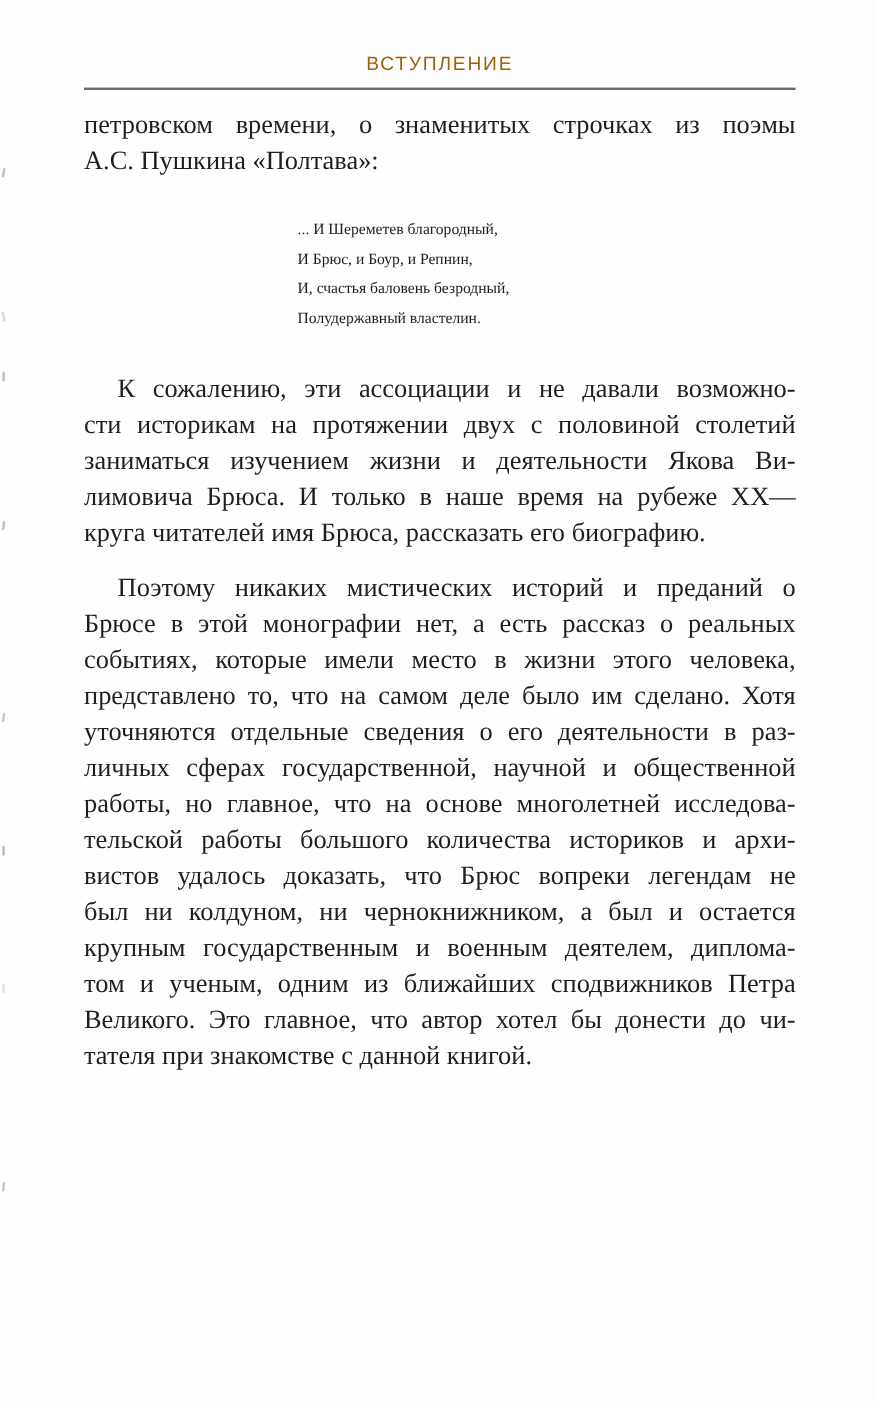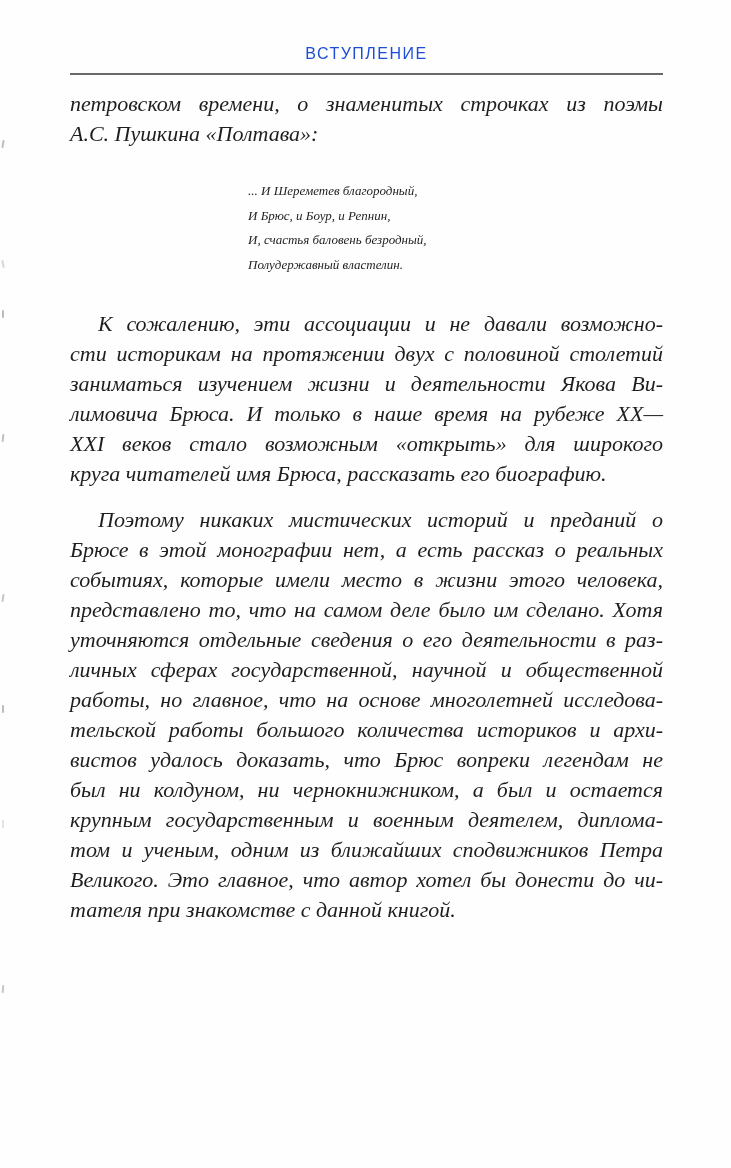--- a/index.html
+++ b/index.html
@@ -22,37 +22,37 @@
     top: 0;
     width: 593px;
   }
   .running-head {
     margin-top: 44px;
     text-align: center;
     font-family: "Liberation Sans", "DejaVu Sans", sans-serif;
     font-size: 16px;
     line-height: 19px;
     letter-spacing: 1.5px;
-    color: #1d4ed8;
+    color: #a16207;
   }
   .head-rule {
     border: none;
     border-top: 2px solid #4f4f4f;
     opacity: 0.85;
     margin: 10px 0 0 0;
   }
   .body-text {
     font-size: 22px;
     line-height: 30px;
   }
   .para { margin: 0; }
   .para-1 { margin-top: 14px; }
   .para-2 { margin-top: 32px; }
   .para-3 { margin-top: 16px; }
-  .line { white-space: pre-wrap; font-style: italic; }
+  .line { white-space: pre-wrap; }
   .jl {
     text-align: justify;
     text-align-last: justify;
   }
   .ll { text-align: left; }
   .indent { text-indent: 28px; }
   .verse {
     margin-top: 30px;
     margin-left: 178px;
     font-size: 13px;
@@ -106,21 +106,20 @@
         <div class="line ll">И Брюс, и Боур, и Репнин,</div>
         <div class="line ll">И, счастья баловень безродный,</div>
         <div class="line ll">Полудержавный властелин.</div>
       </div>
 
       <div class="para para-2">
         <div class="line jl indent">К сожалению, эти ассоциации и не давали возможно-</div>
         <div class="line jl">сти историкам на протяжении двух с половиной столетий</div>
         <div class="line jl">заниматься изучением жизни и деятельности Якова Ви-</div>
         <div class="line jl">лимовича Брюса. И только в наше время на рубеже XX—</div>
-        <div class="line jl">XXI веков стало возможным «открыть» для широкого</div>
         <div class="line ll">круга читателей имя Брюса, рассказать его биографию.</div>
       </div>
 
       <div class="para para-3">
         <div class="line jl indent">Поэтому никаких мистических историй и преданий о</div>
         <div class="line jl">Брюсе в этой монографии нет, а есть рассказ о реальных</div>
         <div class="line jl">событиях, которые имели место в жизни этого человека,</div>
         <div class="line jl">представлено то, что на самом деле было им сделано. Хотя</div>
         <div class="line jl">уточняются отдельные сведения о его деятельности в раз-</div>
         <div class="line jl">личных сферах государственной, научной и общественной</div>

